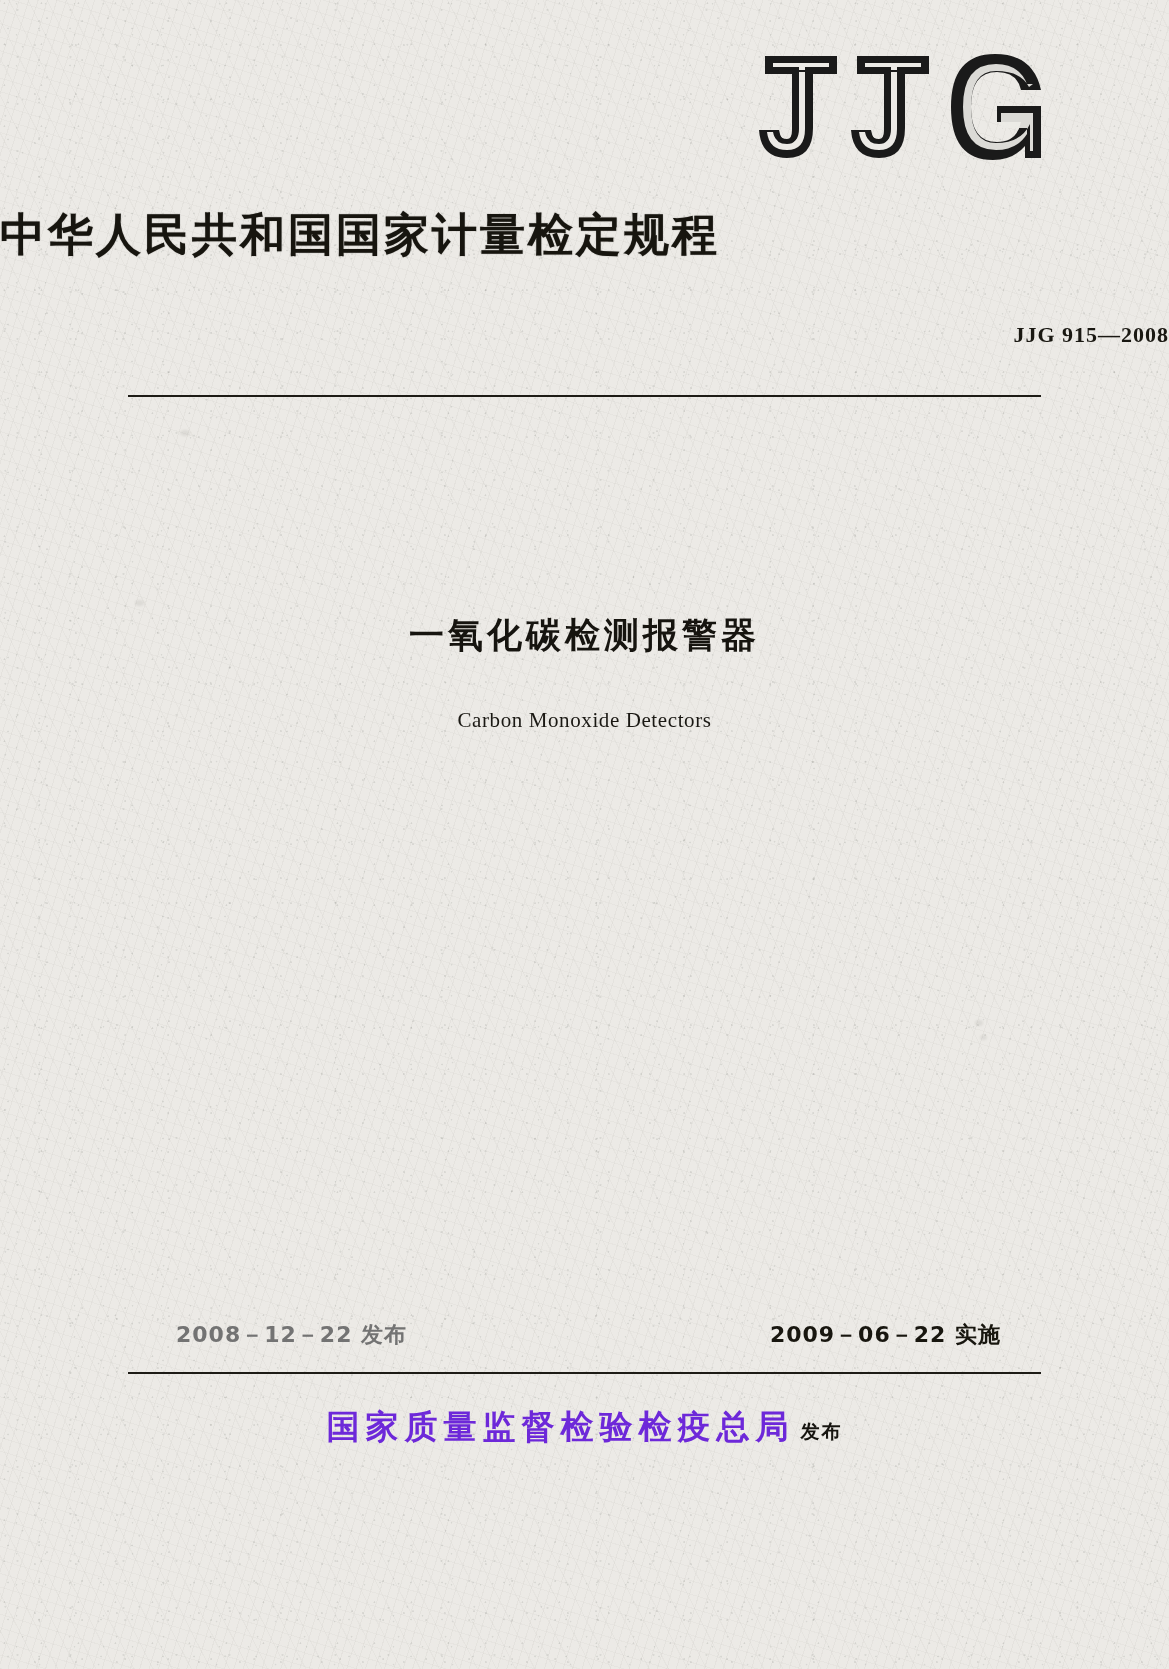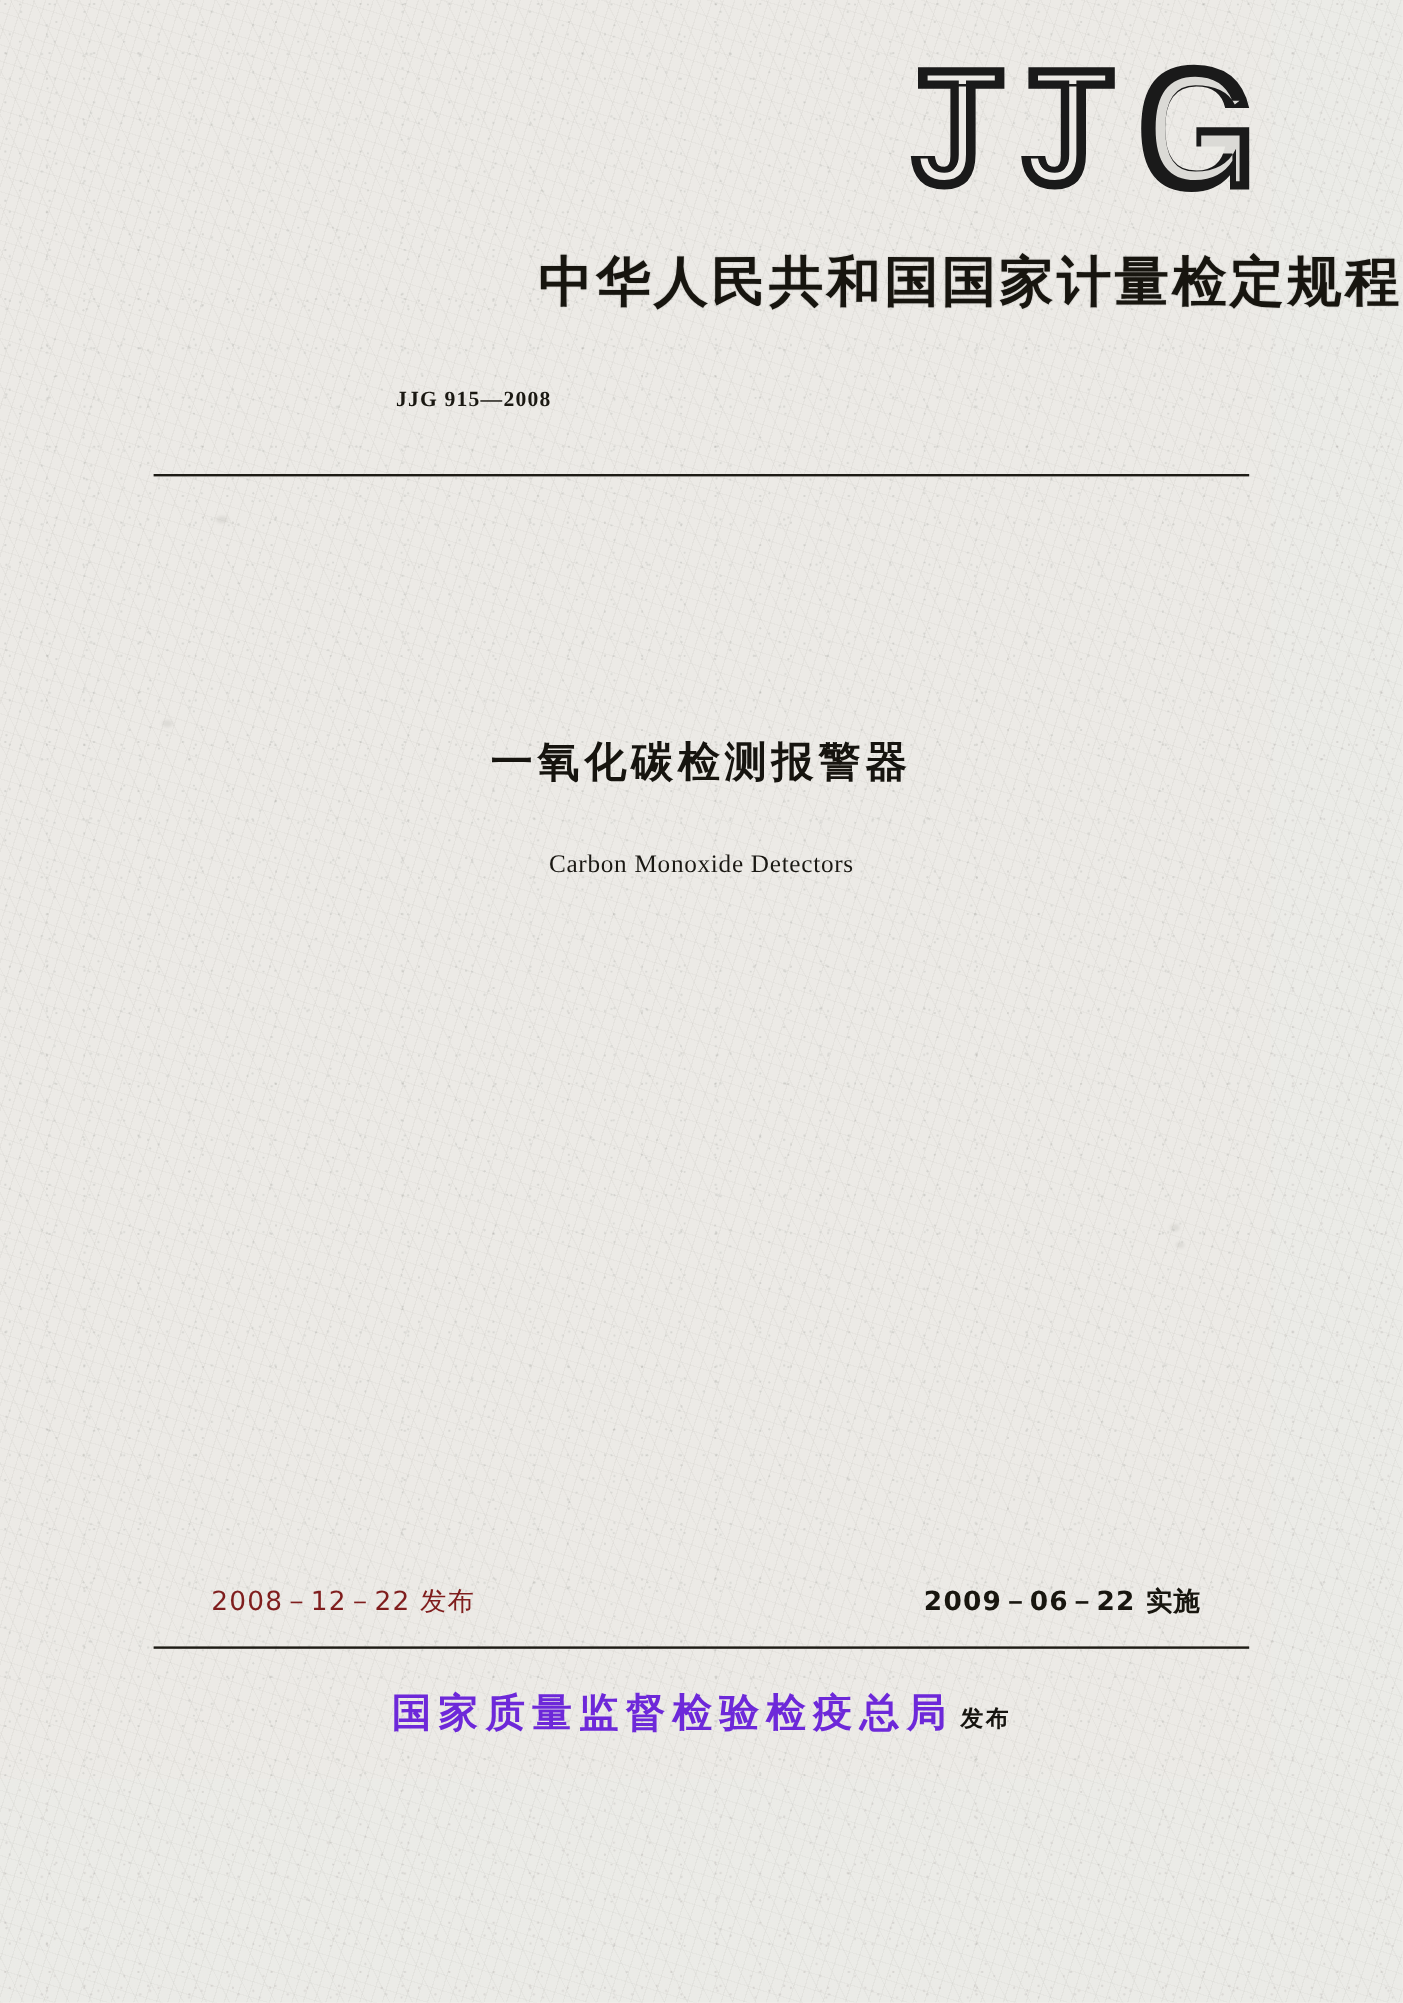--- a/index.html
+++ b/index.html
@@ -60,37 +60,37 @@
     height: 120px;
   }
   .jjg-logo svg { display: block; width: 100%; height: 100%; }
 
   
   .main-title {
     position: absolute;
     top: 205px;
     left: 0;
     width: 100%;
-    text-align: right;
+    text-align: left;
     font-family: "DejaVu Sans", sans-serif;
     font-weight: bold;
     font-size: 45px;
     letter-spacing: 3px;
     color: #17150f;
     text-shadow: 0 0 1px rgba(20,18,14,0.5);
   }
   .std-number {
     position: absolute;
     top: 322px;
     left: 0;
     width: 100%;
-    text-align: left;
+    text-align: right;
     font-family: "Liberation Serif", serif;
     font-weight: bold;
-    font-size: 18px;
+    font-size: 22px;
     letter-spacing: 1px;
     color: #1a1812;
     padding-left: 330px;
     box-sizing: border-box;
   }
 
   .rule-top {
     position: absolute;
     top: 395px;
     left: 128px;
@@ -130,24 +130,24 @@
     top: 1320px;
     left: 128px;
     width: 913px;
     height: 34px;
   }
   .date-issue {
     position: absolute;
     left: 48px;
     top: 0;
     font-family: "DejaVu Sans", sans-serif;
-    font-weight: normal;
+    font-weight: bold;
     font-size: 22px;
     letter-spacing: 1px;
-    color: #7f1d1d;
+    color: #737373;
   }
   .date-effective {
     position: absolute;
     right: 40px;
     top: 0;
     font-family: "DejaVu Sans", sans-serif;
     font-weight: bold;
     font-size: 22px;
     letter-spacing: 1px;
     color: #18160f;

